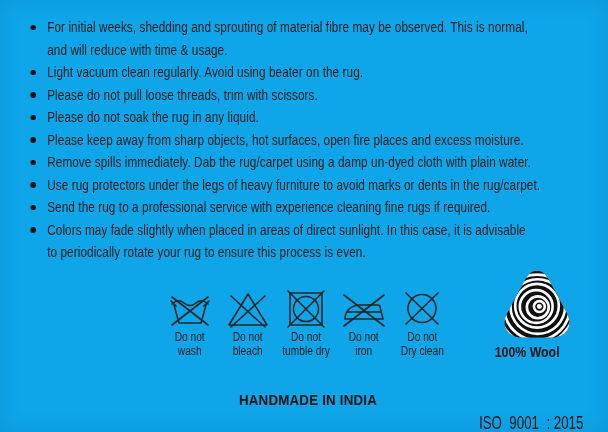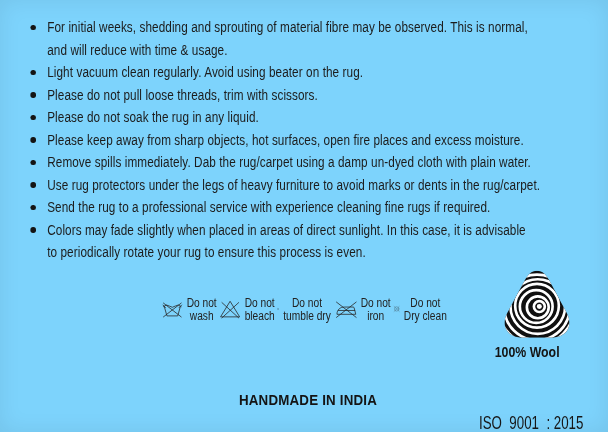--- a/index.html
+++ b/index.html
@@ -1,19 +1,19 @@
 <!DOCTYPE html>
 <html><head>
 <meta charset="utf-8">
 <style>
   html,body { margin:0; padding:0; background:#e9e9e9; }
   .page {
     position:relative;
     width:608px; height:432px;
-    background:#7dd3fc;
+    background:#0ea5e9;
     font-family:"Liberation Sans", sans-serif;
     color:#1c1c1c;
     overflow:hidden;
     box-shadow: inset 0 0 22px rgba(0,0,0,0.08);
   }
 
   
   .bullets {
     position:absolute; top:16px; left:0;
     width:760px;
@@ -27,21 +27,21 @@
   .bullets li::before {
     content:"";
     position:absolute; left:-21px; top:8.5px;
     width:6.5px; height:5.5px;
     background:#141414; border-radius:50%;
   }
   .bullets .line { white-space:nowrap; }
 
   
   .symbols-row { position:absolute; left:161px; top:289px; display:flex; }
-  .symbol-item { width:58px; display:flex; align-items:center; }
+  .symbol-item { width:58px; display:flex; flex-direction:column; align-items:center; }
   .care-icon { width:46px; height:40px; display:block; }
   .care-icon path, .care-icon rect, .care-icon circle, .care-icon polyline {
     fill:none; stroke:#262626; stroke-width:1.6; stroke-linecap:round; stroke-linejoin:round;
   }
   .symbol-label {
     margin-top:2px;
     font-size:12px; line-height:13.5px; text-align:center;
     transform:scaleX(0.85); white-space:nowrap;
     color:#222;
   }

